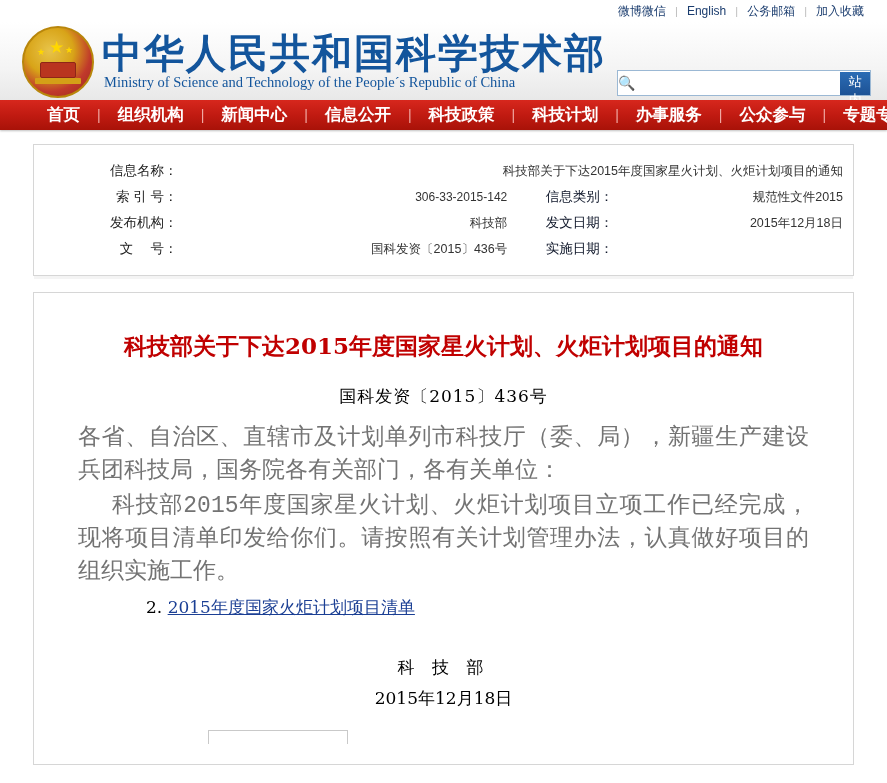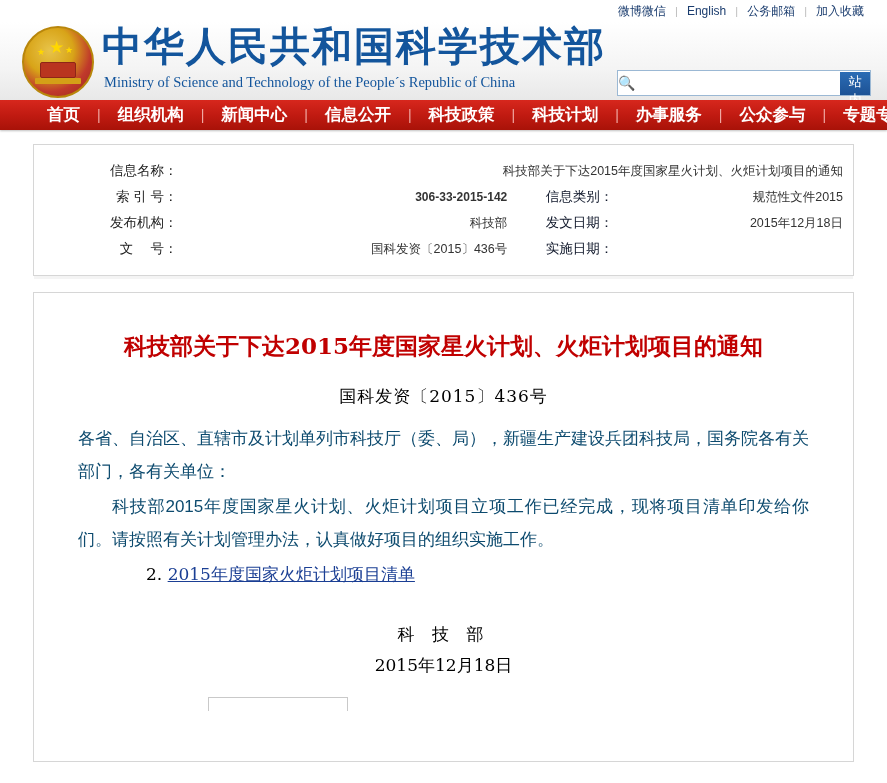--- a/index.html
+++ b/index.html
@@ -90,21 +90,21 @@
   }
   .emblem .base {
     position: absolute;
     left: 13px; top: 52px;
     width: 46px; height: 6px;
     background: #d4a017;
     border-radius: 1px;
   }
   .site-title-cn {
     position: absolute;
-    left: 102px; top: 1px;
+    left: 102px; top: 8px;
     font-family: "DejaVu Serif", serif;
     font-size: 40px;
     font-weight: bold;
     letter-spacing: 2px;
     color: #13559c;
     line-height: 46px;
     white-space: nowrap;
   }
   .site-title-en {
     position: absolute;
@@ -218,21 +218,21 @@
     color: #333;
     font-size: 12.5px;
     padding-right: 10px !important;
   }
   .mt-label2 {
     width: 96px;
     color: #0f172a;
     white-space: nowrap;
     font-size: 13.5px;
   }
-  .mt-value.small { font-size: 12px; font-weight: bold; }
+  .mt-value.small { font-size: 12px; }
 
   
   .doc-panel {
     margin-top: 16px;
     border: 1px solid #d6d6d6;
     background: #fff;
     padding: 26px 44px 20px 44px;
     min-height: 470px;
   }
   .doc-title {
@@ -246,24 +246,24 @@
   }
   .doc-docnum {
     text-align: center;
     font-family: "DejaVu Serif", serif;
     font-size: 17px;
     color: #000;
     margin-bottom: 14px;
     letter-spacing: 1px;
   }
   .doc-para {
-    font-family: Liberation Sans, sans-serif;
-    font-size: 17px;
+    font-family: Liberation Mono, monospace;
+    font-size: 23px;
     line-height: 33px;
-    color: #0c4a6e;
+    color: #737373;
     text-align: justify;
     margin: 0 0 2px 0;
   }
   .doc-para.indent { text-indent: 34px; }
   .attach-line {
     font-family: "DejaVu Serif", serif;
     font-size: 17px;
     line-height: 33px;
     color: #000;
     text-indent: 34px;

